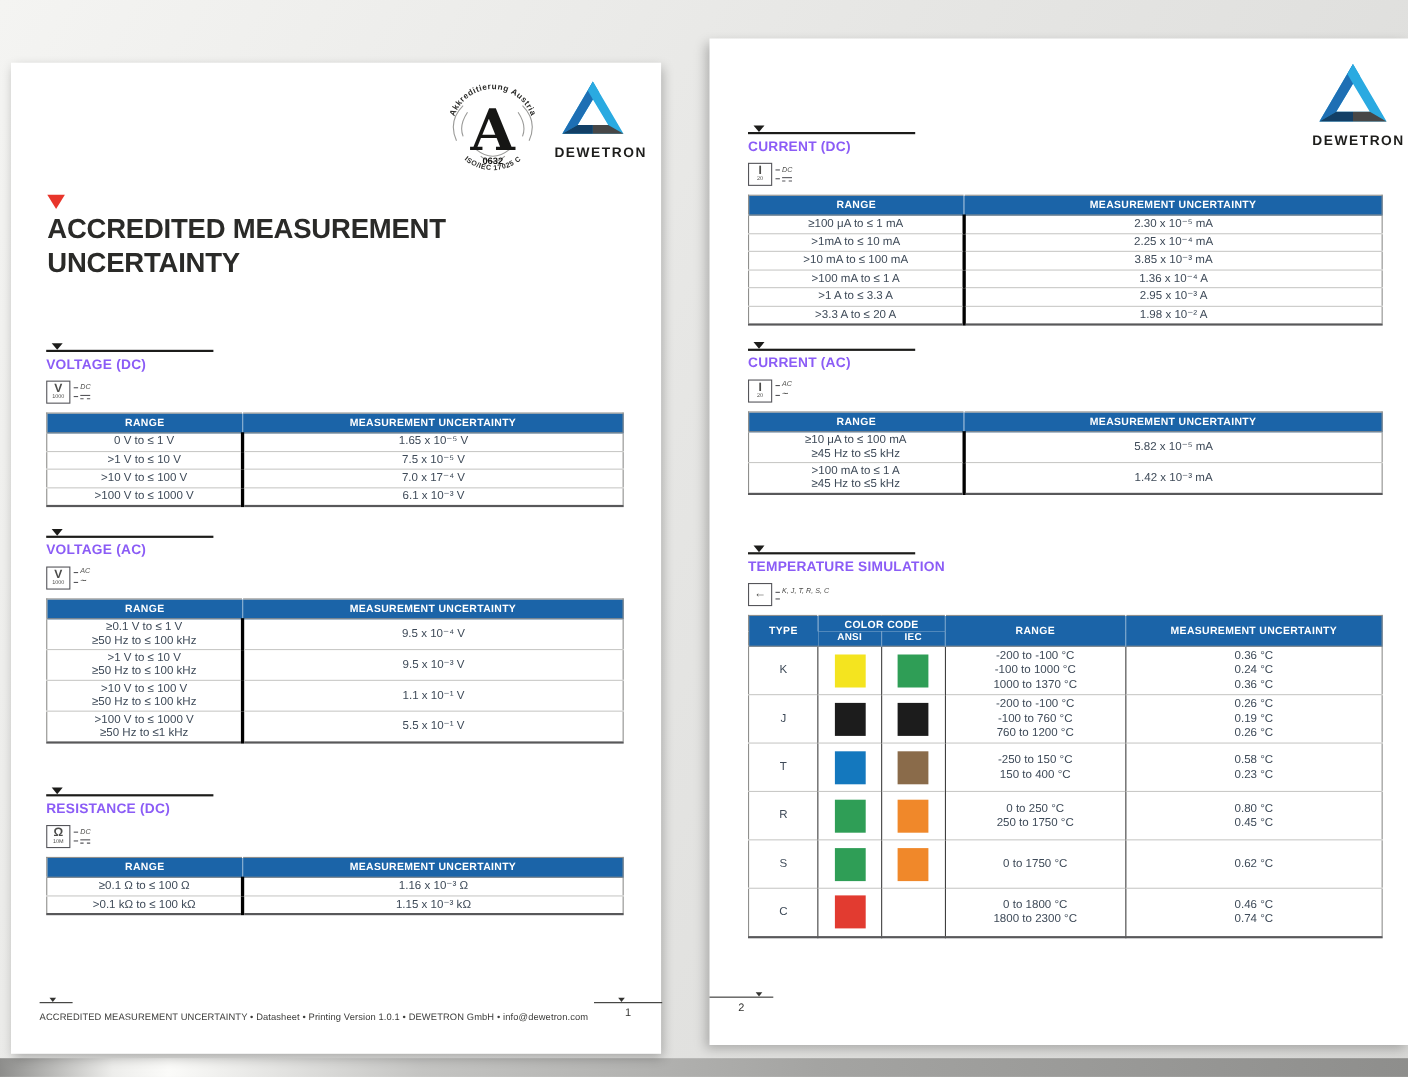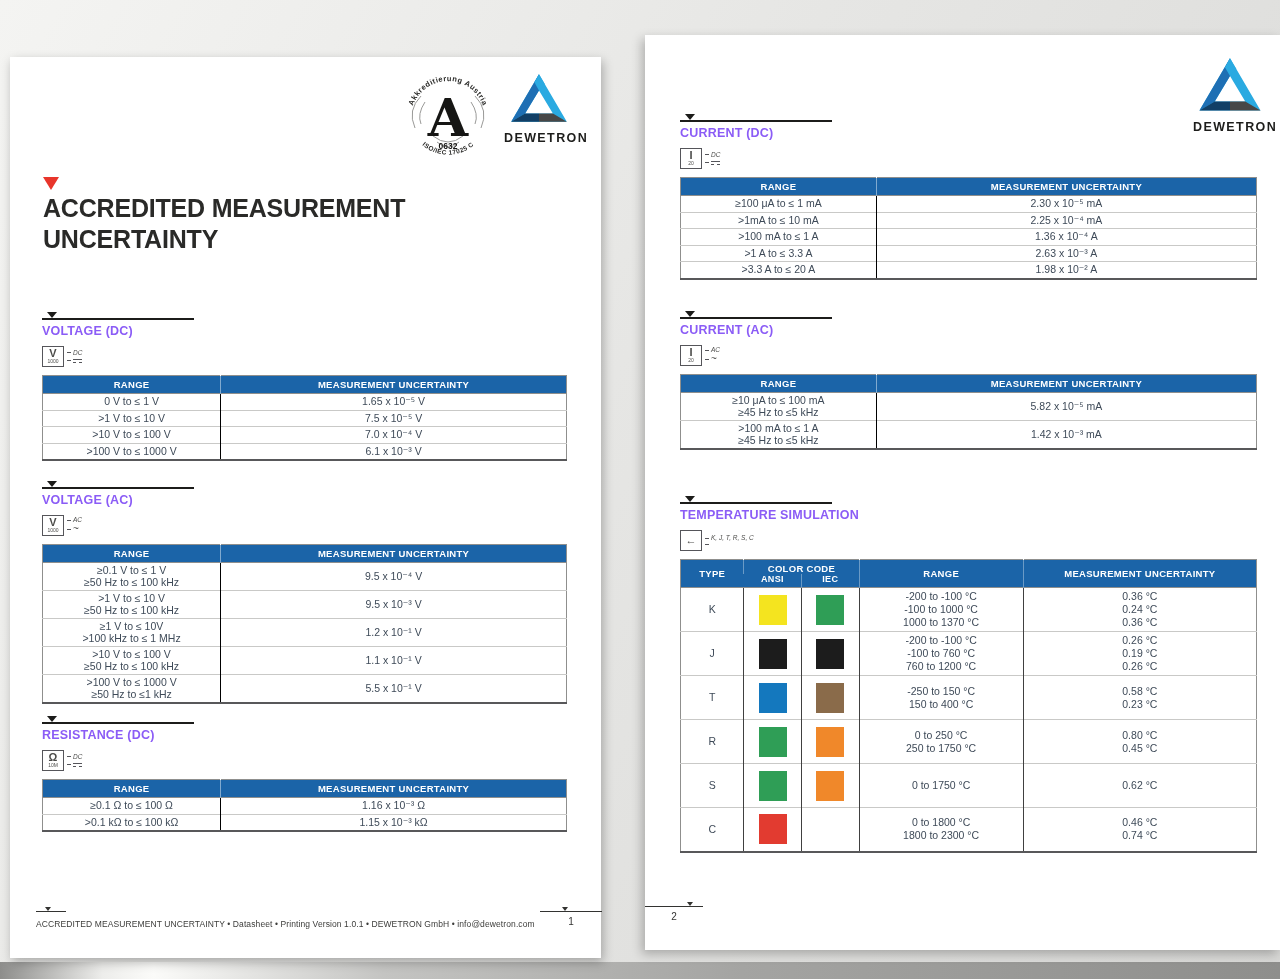--- a/index.html
+++ b/index.html
@@ -47,21 +47,21 @@
   .sym.dc{width:9px;height:4px;border-top:1.5px solid #55555a;border-bottom:1px dashed #55555a}
   .sym.ac::before{content:"~";font-size:10px;line-height:5px}
 
   
   table{border-collapse:collapse;width:100%;margin-top:6px;font-size:10.5px;color:#3e4a58;text-align:center;
     border:1px solid #8f8f8d;border-bottom:2.5px solid #58585a;table-layout:fixed}
   th{background:var(--blue);color:#fff;font-size:9.5px;font-weight:bold;padding:3px 2px;letter-spacing:.3px}
   td{border-top:1px solid #c9c9c7;padding:2px;line-height:11.5px}
   tbody tr:first-child td{border-top:1px solid #8f8f8d}
   .u-table th+th{border-left:1px solid rgba(255,255,255,.45)}
-  .u-table td+td{border-left:1px solid #000000}
+  .u-table td+td{border-left:3px solid #000000}
   .t-table th{border-left:1px solid rgba(255,255,255,.35)}
   .t-table th:first-child{border-left:none}
   .t-table th.cc{padding-bottom:0}
   .t-table th.sub{padding-top:0;font-size:9px}
   .t-table td{border-left:1px solid #404040;height:44px;line-height:13px;vertical-align:middle}
   .t-table td:first-child{border-left:none}
   .swatch{display:inline-block;width:28px;height:30px;vertical-align:middle}
 
   
   .mini-marker{height:6px;border-bottom:1.5px solid #333331;position:relative}
@@ -155,21 +155,21 @@
           <tr>
             <td>0 V to ≤ 1 V</td>
             <td>1.65 x 10⁻⁵ V</td>
           </tr>
           <tr>
             <td>&gt;1 V to ≤ 10 V</td>
             <td>7.5 x 10⁻⁵ V</td>
           </tr>
           <tr>
             <td>&gt;10 V to ≤ 100 V</td>
-            <td>7.0 x 10⁻⁴ V</td>
+            <td>7.0 x 17⁻⁴ V</td>
           </tr>
           <tr>
             <td>&gt;100 V to ≤ 1000 V</td>
             <td>6.1 x 10⁻³ V</td>
           </tr>
         </tbody>
       </table>
   </div>
 
   <div class="section" style="top:425px">
@@ -203,24 +203,20 @@
           </tr>
         </thead>
         <tbody>
           <tr>
             <td>≥0.1 V to ≤ 1 V<br>≥50 Hz to ≤ 100 kHz</td>
             <td>9.5 x 10⁻⁴ V</td>
           </tr>
           <tr>
             <td>&gt;1 V to ≤ 10 V<br>≥50 Hz to ≤ 100 kHz</td>
             <td>9.5 x 10⁻³ V</td>
-          </tr>
-          <tr>
-            <td>≥1 V to ≤ 10V<br>&gt;100 kHz to ≤ 1 MHz</td>
-            <td>1.2 x 10⁻¹ V</td>
           </tr>
           <tr>
             <td>&gt;10 V to ≤ 100 V<br>≥50 Hz to ≤ 100 kHz</td>
             <td>1.1 x 10⁻¹ V</td>
           </tr>
           <tr>
             <td>&gt;100 V to ≤ 1000 V<br>≥50 Hz to ≤1 kHz</td>
             <td>5.5 x 10⁻¹ V</td>
           </tr>
         </tbody>
@@ -326,26 +322,30 @@
         <tbody>
           <tr>
             <td>≥100 μA to ≤ 1 mA</td>
             <td>2.30 x 10⁻⁵ mA</td>
           </tr>
           <tr>
             <td>&gt;1mA to ≤ 10 mA</td>
             <td>2.25 x 10⁻⁴ mA</td>
           </tr>
           <tr>
+            <td>&gt;10 mA to ≤ 100 mA</td>
+            <td>3.85 x 10⁻³ mA</td>
+          </tr>
+          <tr>
             <td>&gt;100 mA to ≤ 1 A</td>
             <td>1.36 x 10⁻⁴ A</td>
           </tr>
           <tr>
             <td>&gt;1 A to ≤ 3.3 A</td>
-            <td>2.63 x 10⁻³ A</td>
+            <td>2.95 x 10⁻³ A</td>
           </tr>
           <tr>
             <td>&gt;3.3 A to ≤ 20 A</td>
             <td>1.98 x 10⁻² A</td>
           </tr>
         </tbody>
       </table>
   </div>
 
   <div class="section" style="top:277px">

